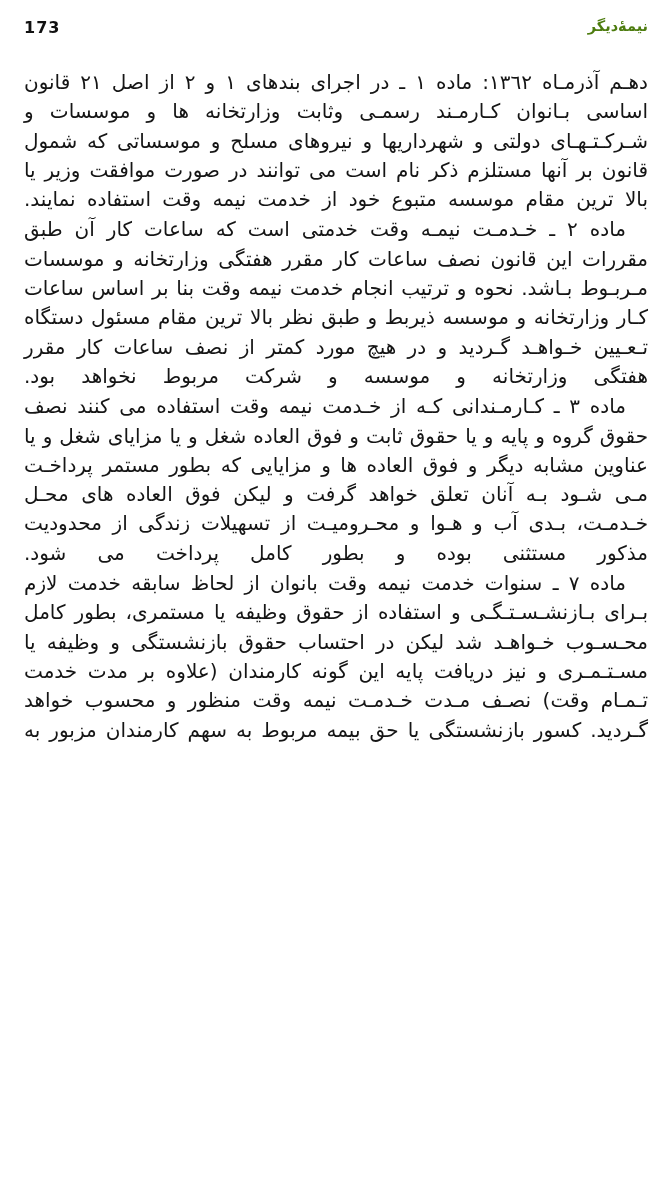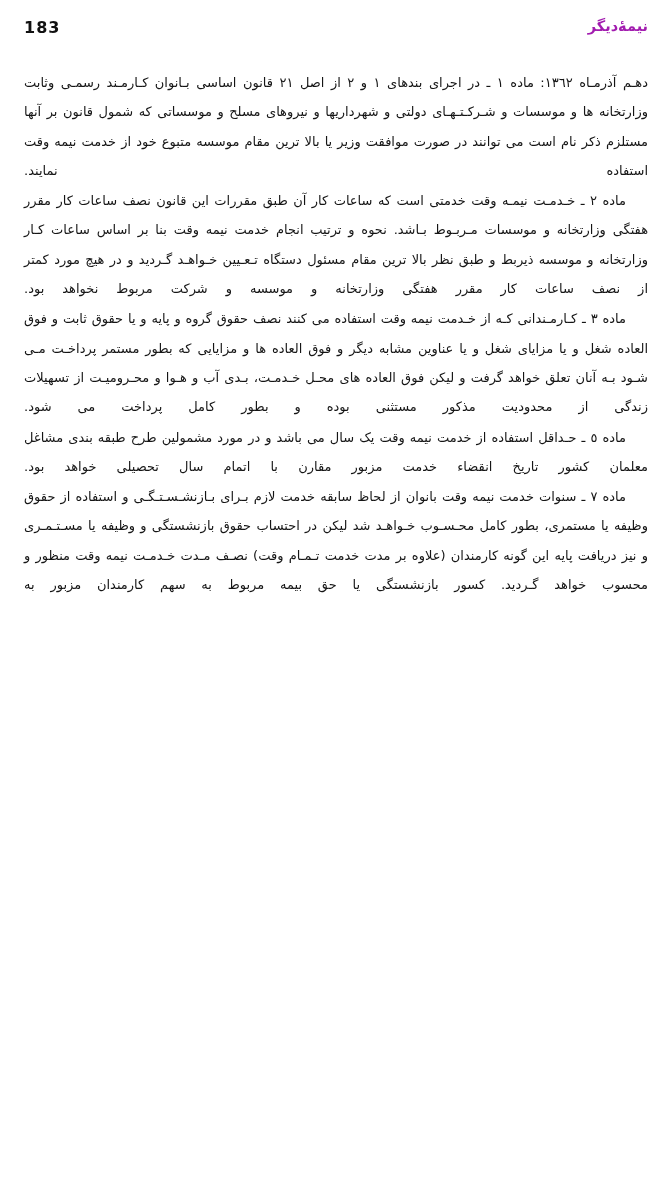--- a/index.html
+++ b/index.html
@@ -26,40 +26,40 @@
     display: flex;
     flex-direction: row;
     justify-content: space-between;
     align-items: flex-start;
     direction: rtl;
   }
   .header-title {
     font-size: 14.5px;
     font-weight: 700;
     letter-spacing: 0px;
-    color: #a21caf;
+    color: #4d7c0f;
   }
   .header-page-number {
     font-size: 16px;
     font-weight: 700;
     color: #111;
     letter-spacing: 1px;
   }
   .body-text {
     position: absolute;
     top: 68px;
     right: 24px;
     left: 24px;
     direction: rtl;
     text-align: justify;
     text-justify: inter-word;
   }
   p.para {
     margin: 0 0 1px 0;
-    font-size: 13px;
+    font-size: 20px;
     line-height: 29.3px;
     text-align: justify;
     text-align-last: right;
     letter-spacing: 0.1px;
     word-spacing: 0.5px;
     color: #151515;
   }
   p.para.indent {
     text-indent: 22px;
   }
@@ -67,24 +67,23 @@
     text-align-last: justify;
   }
 </style>
 </head>
 <body>
 
 <div class="page">
 
   <div class="header">
     <div class="header-title">نیمۀدیگر</div>
-    <div class="header-page-number">183</div>
+    <div class="header-page-number">173</div>
   </div>
 
   <div class="body-text">
     <p class="para last-line-full">دهـم آذرمـاه ١٣٦٢: ماده ١ ـ در اجرای بندهای ١ و ٢ از اصل ٢١ قانون اساسی بـانوان کـارمـند رسمـی وثابت وزارتخانه ها و موسسات و شـرکـتـهـای دولتی و شهرداریها و نیروهای مسلح و موسساتی که شمول قانون بر آنها مستلزم ذکر نام است می توانند در صورت موافقت وزیر یا بالا ترین مقام موسسه متبوع خود از خدمت نیمه وقت استفاده نمایند.</p>
     <p class="para indent last-line-full">ماده ٢ ـ خـدمـت نیمـه وقت خدمتی است که ساعات کار آن طبق مقررات این قانون نصف ساعات کار مقرر هفتگی وزارتخانه و موسسات مـربـوط بـاشد. نحوه و ترتیب انجام خدمت نیمه وقت بنا بر اساس ساعات کـار وزارتخانه و موسسه ذیربط و طبق نظر بالا ترین مقام مسئول دستگاه تـعـیین خـواهـد گـردید و در هیچ مورد کمتر از نصف ساعات کار مقرر هفتگی وزارتخانه و موسسه و شرکت مربوط نخواهد بود.</p>
     <p class="para indent last-line-full">ماده ٣ ـ کـارمـندانی کـه از خـدمت نیمه وقت استفاده می کنند نصف حقوق گروه و پایه و یا حقوق ثابت و فوق العاده شغل و یا مزایای شغل و یا عناوین مشابه دیگر و فوق العاده ها و مزایایی که بطور مستمر پرداخـت مـی شـود بـه آنان تعلق خواهد گرفت و لیکن فوق العاده های محـل خـدمـت، بـدی آب و هـوا و محـرومیـت از تسهیلات زندگی از محدودیت مذکور مستثنی بوده و بطور کامل پرداخت می شود.</p>
-    <p class="para indent last-line-full">ماده ٥ ـ حـداقل استفاده از خدمت نیمه وقت یک سال می باشد و در مورد مشمولین طرح طبقه بندی مشاغل معلمان کشور تاریخ انقضاء خدمت مزبور مقارن با اتمام سال تحصیلی خواهد بود.</p>
     <p class="para indent last-line-full">ماده ٧ ـ سنوات خدمت نیمه وقت بانوان از لحاظ سابقه خدمت لازم بـرای بـازنشـسـتـگـی و استفاده از حقوق وظیفه یا مستمری، بطور کامل محـسـوب خـواهـد شد لیکن در احتساب حقوق بازنشستگی و وظیفه یا مسـتـمـری و نیز دریافت پایه این گونه کارمندان (علاوه بر مدت خدمت تـمـام وقت) نصـف مـدت خـدمـت نیمه وقت منظور و محسوب خواهد گـردید. کسور بازنشستگی یا حق بیمه مربوط به سهم کارمندان مزبور به</p>
   </div>
 
 </div>
 
 </body></html>

